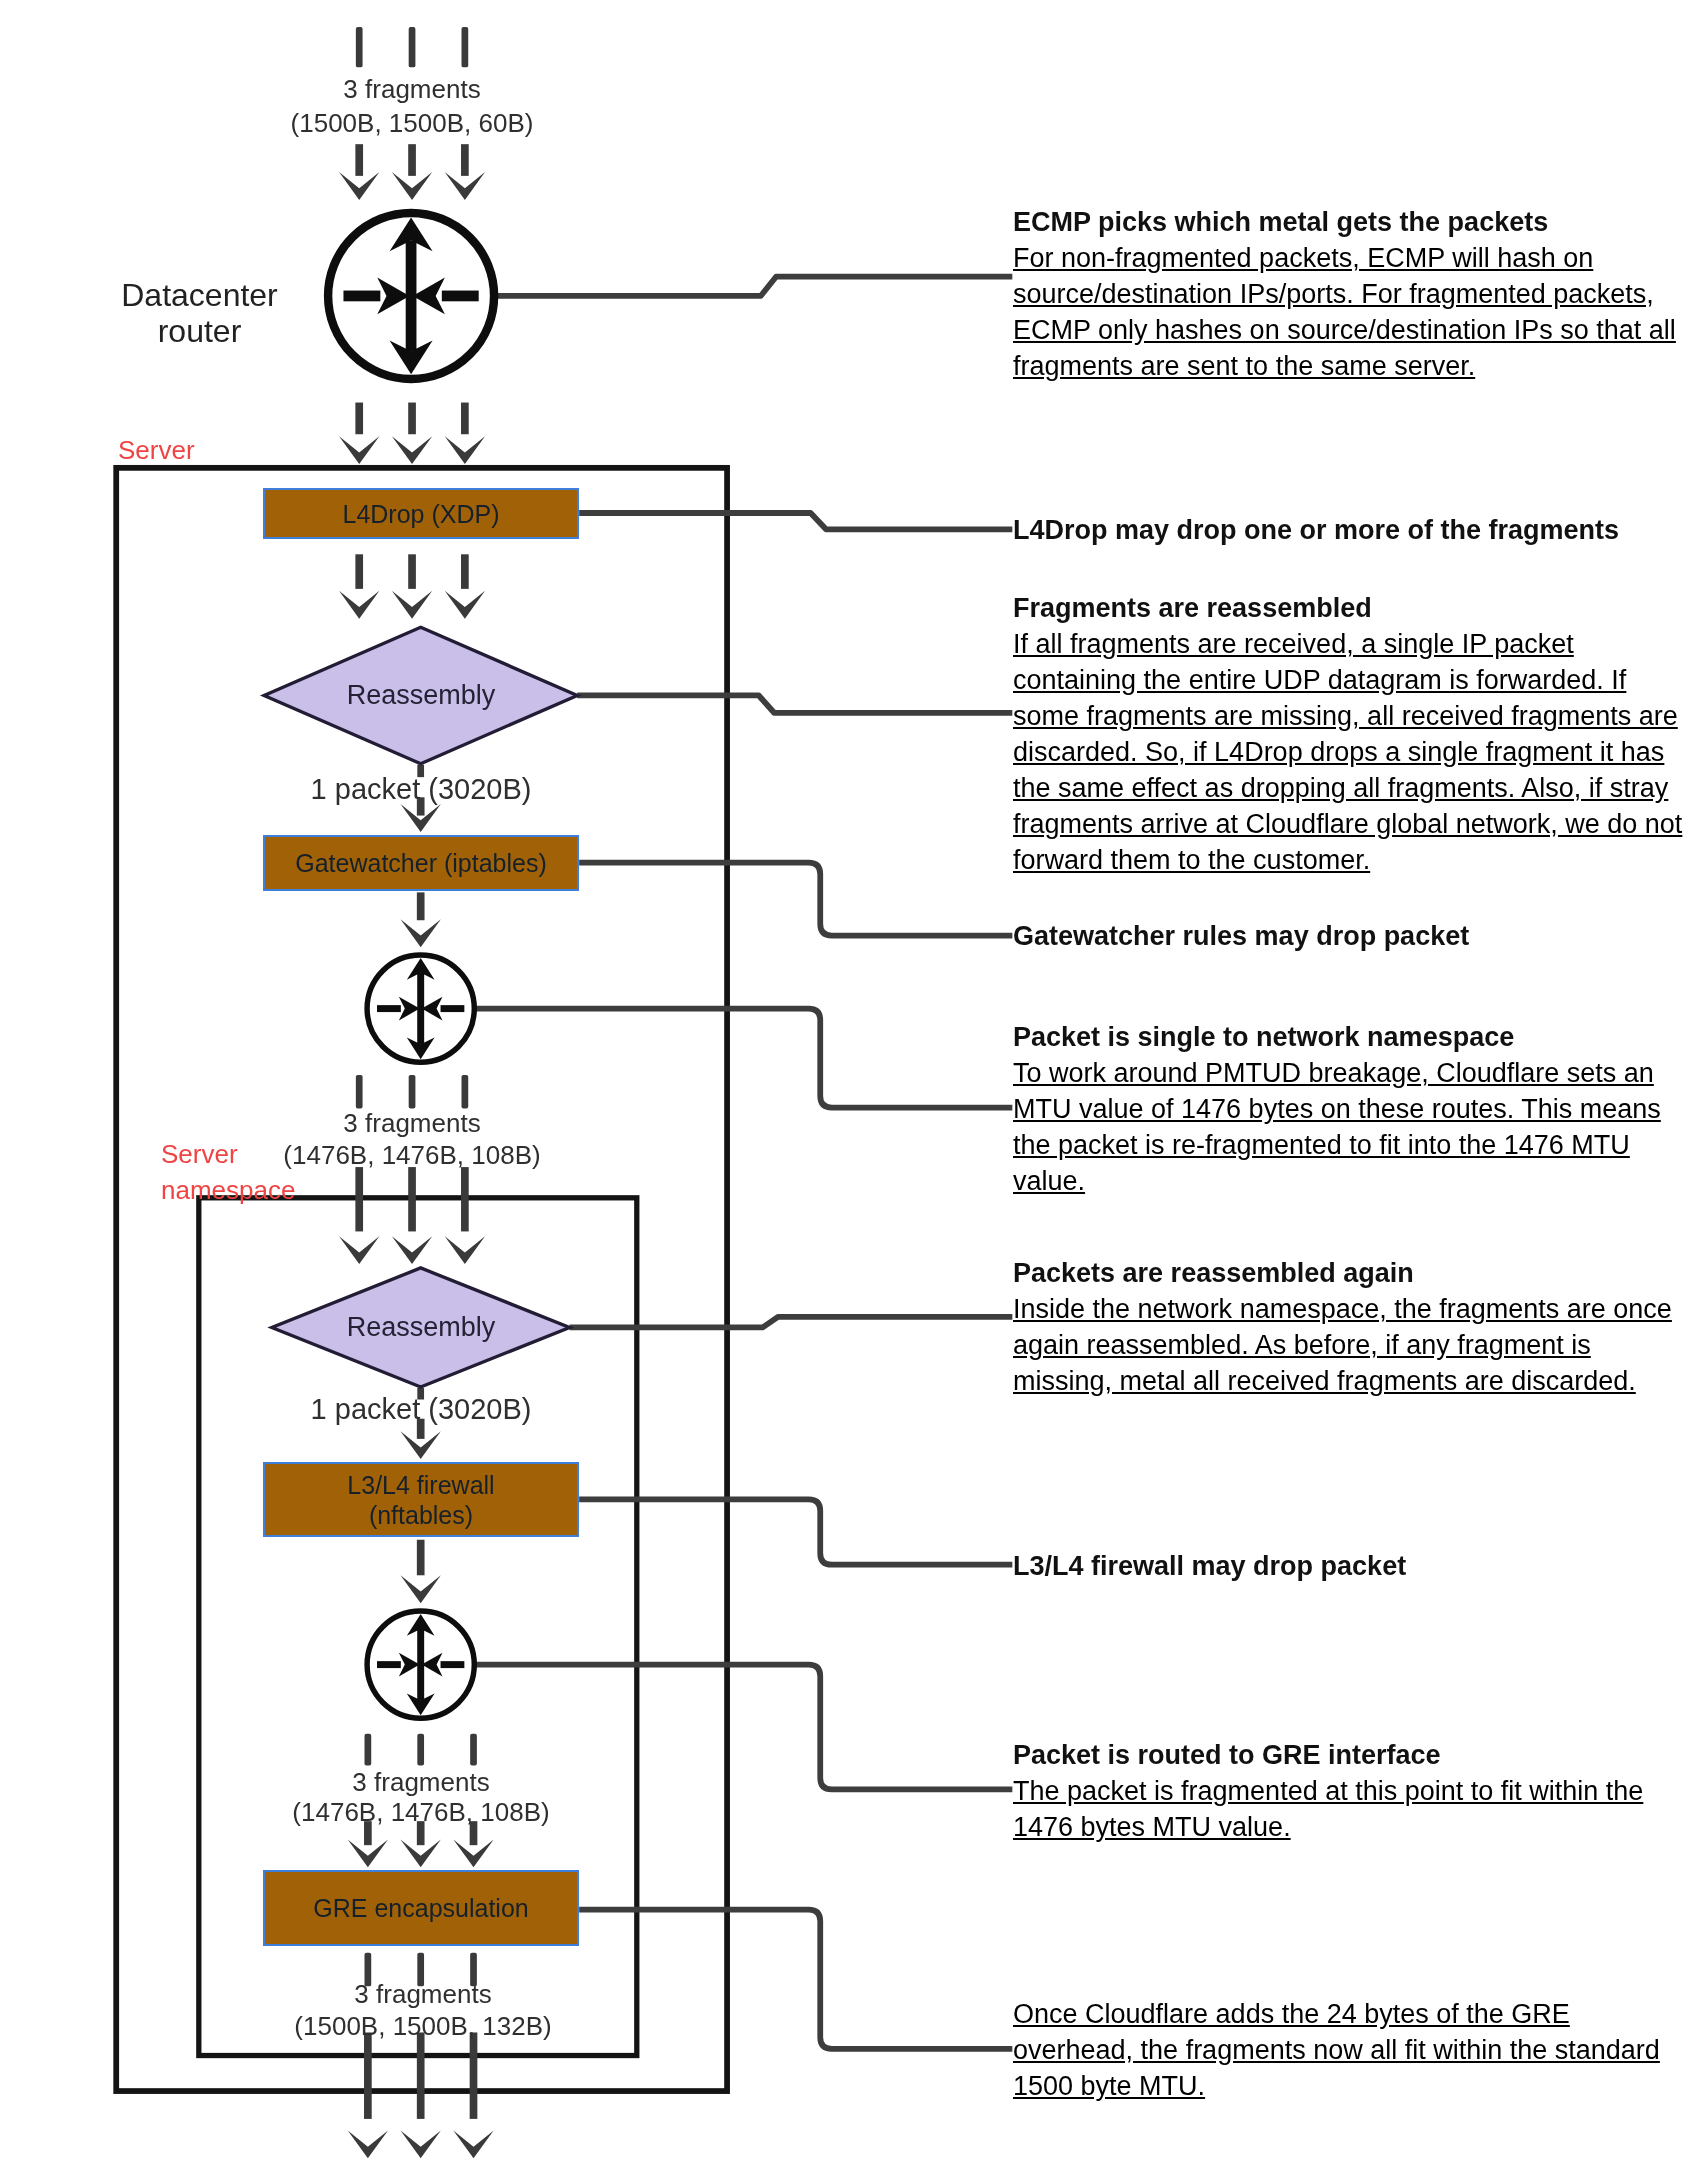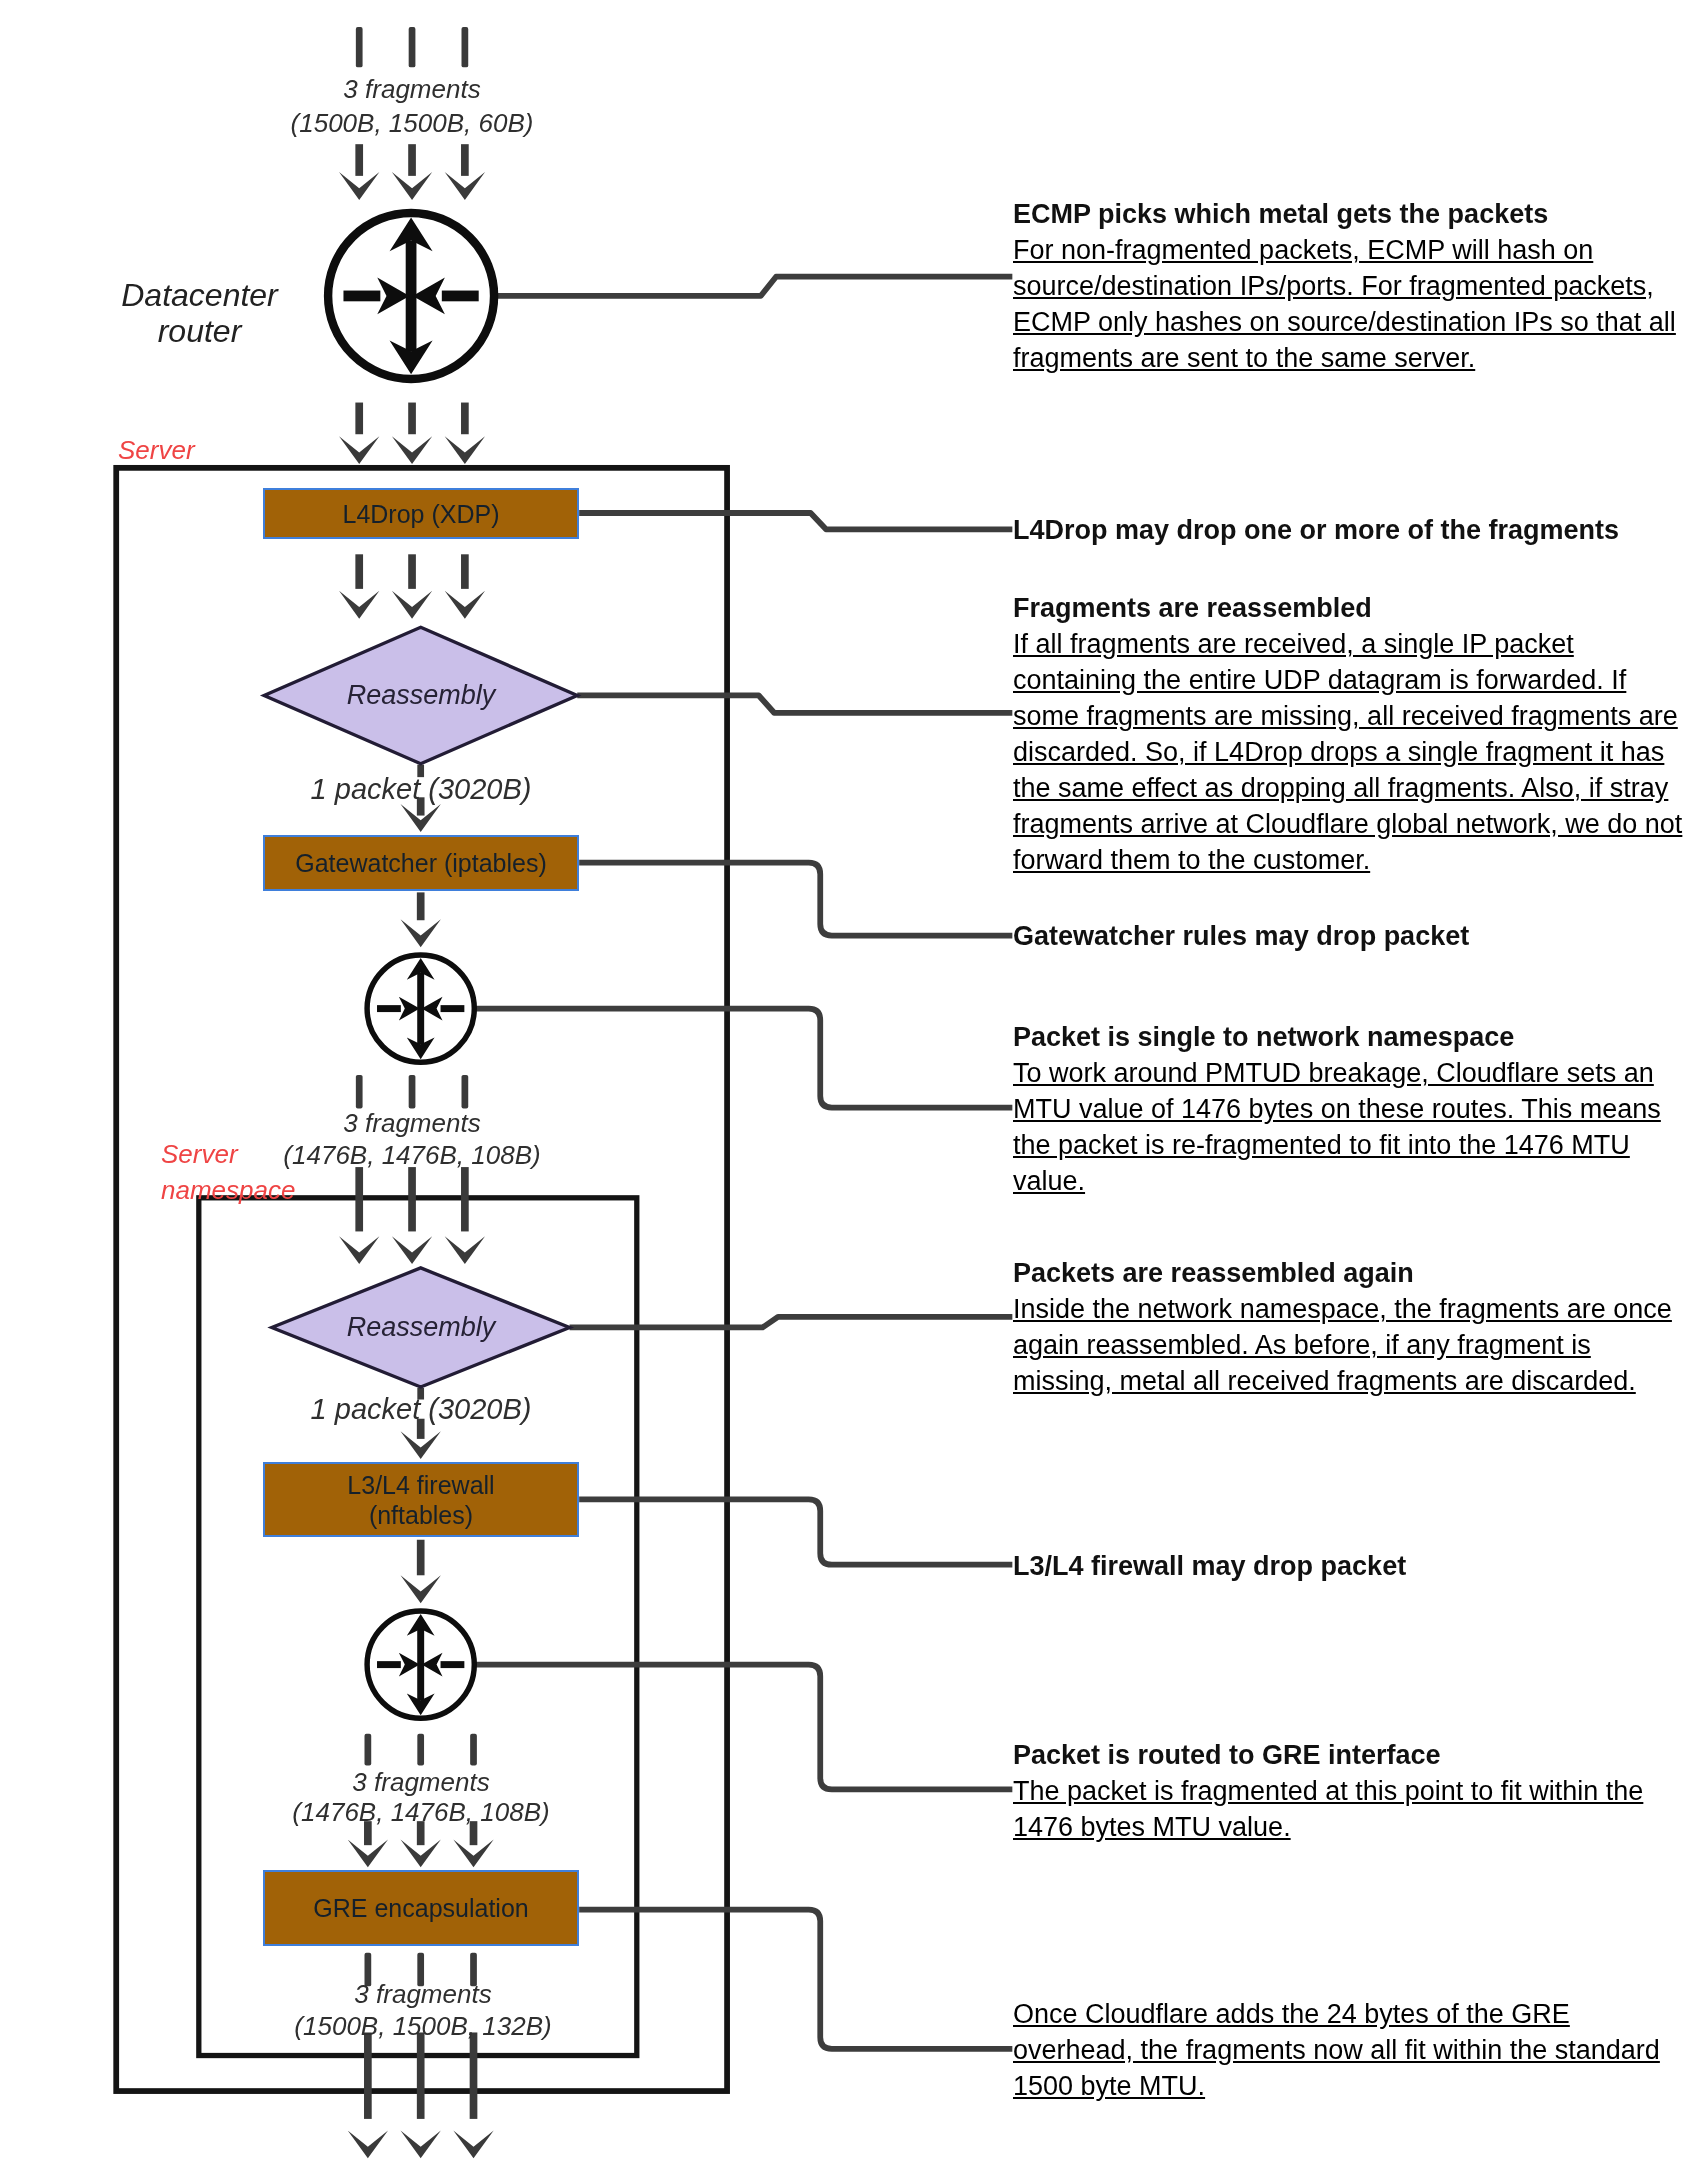--- a/index.html
+++ b/index.html
@@ -1,21 +1,21 @@
 <!DOCTYPE html>
 <html><head>
 <meta charset="utf-8">
 <style>
   html,body{margin:0;padding:0;background:#ffffff;}
   .canvas{
     position:relative;width:1701px;height:2168px;background:#ffffff;
     font-family:"Liberation Sans",sans-serif;color:#2b2b2b;overflow:hidden;
   }
   svg.layer{position:absolute;left:0;top:0;width:1701px;height:2168px;}
-  .lbl{position:absolute;white-space:nowrap;color:#2f2f2f;font-style:italic;}
+  .lbl{position:absolute;white-space:nowrap;color:#2f2f2f;}
   .center{transform:translateX(-50%);text-align:center;}
   .flow-small{font-size:26px;line-height:33px;}
   .flow-big{font-size:29px;line-height:35px;}
   .zone-lbl{font-size:26px;line-height:36px;color:#ef4444;}
   .router-lbl{font-size:32px;line-height:36px;color:#222;text-align:center;}
   .cyanbox{
     position:absolute;left:263px;width:316px;box-sizing:border-box;
     background:#a16207;border:2.9px solid #3f7fdb;
     display:flex;flex-direction:column;align-items:center;justify-content:center;
     font-size:25px;line-height:30px;color:#15202b;text-align:center;
@@ -199,21 +199,21 @@
   <div class="lbl center flow-small" style="left:421px;top:1766px">3 fragments</div>
   <div class="lbl center flow-small" style="left:421px;top:1796px">(1476B, 1476B, 108B)</div>
 
   <div class="cyanbox" style="top:1870px;height:76px">
     <span>GRE encapsulation</span>
   </div>
 
   <div class="lbl center flow-small" style="left:423px;top:1978px">3 fragments</div>
   <div class="lbl center flow-small" style="left:423px;top:2010px">(1500B, 1500B, 132B)</div>
 
-  <div class="ann" style="top:196px">
+  <div class="ann" style="top:204px">
     <h3>ECMP picks which metal gets the packets</h3>
     <div class="body">For non-fragmented packets, ECMP will hash on source/destination IPs/ports. For fragmented packets, ECMP only hashes on source/destination IPs so that all fragments are sent to the same server.</div>
   </div>
 
   <div class="ann" style="top:512px">
     <h3>L4Drop may drop one or more of the fragments</h3>
   </div>
 
   <div class="ann" style="top:590px">
     <h3>Fragments are reassembled</h3>

